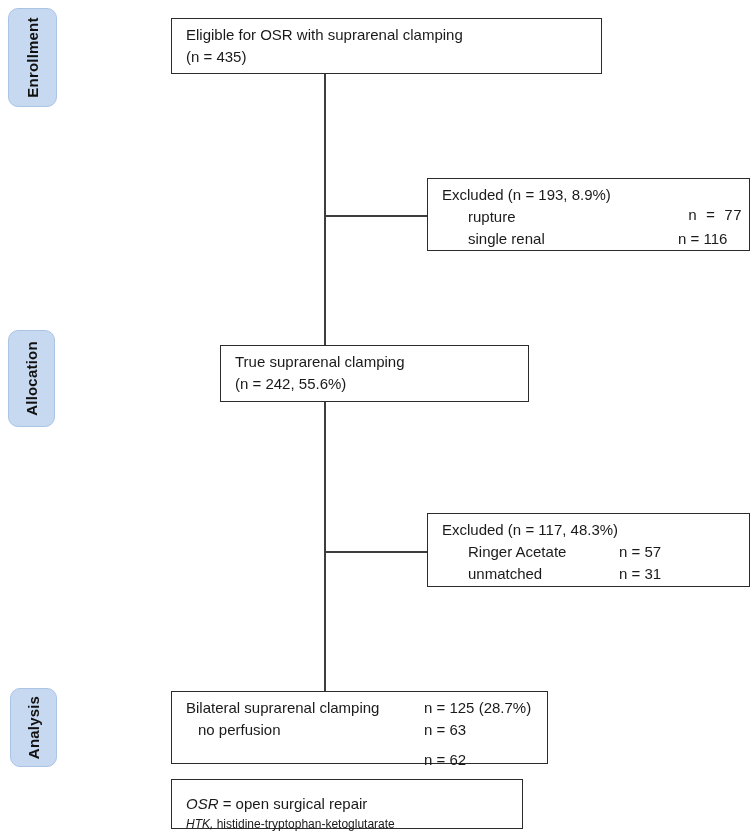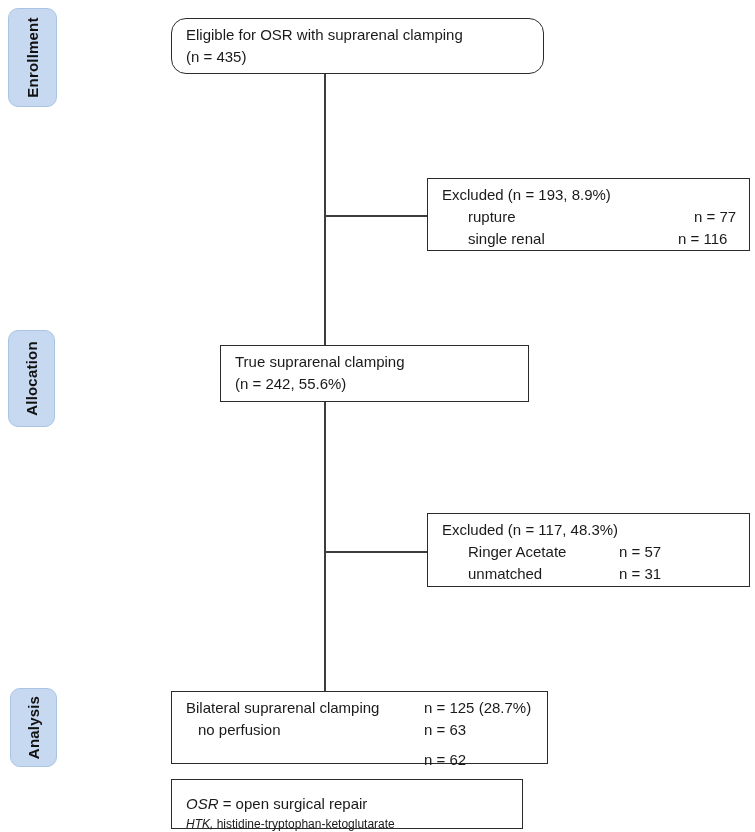--- a/index.html
+++ b/index.html
@@ -67,30 +67,30 @@
   </div>
   <div class="stage" style="left:10px;top:688px;width:45px;height:77px;">
     <span class="stage-text">Analysis</span>
   </div>
 
   <div class="vline" style="left:324px;top:73px;height:273px;"></div>
   <div class="hline" style="left:325px;top:215px;width:102px;"></div>
   <div class="vline" style="left:324px;top:401px;height:291px;"></div>
   <div class="hline" style="left:325px;top:551px;width:102px;"></div>
 
-  <div class="fbox" style="left:171px;top:18px;width:373px;height:56px;border-radius:15px;">
+  <div class="fbox" style="left:171px;top:18px;width:431px;height:56px;">
     <div class="row">Eligible for OSR with suprarenal clamping</div>
     <div class="row">(n = 435)</div>
   </div>
 
   <div class="fbox" style="left:427px;top:178px;width:323px;height:73px;">
     <div class="row">Excluded (n = 193, 8.9%)</div>
     <div class="row">
       <span class="indent">rupture</span>
-      <span class="value" style="left:252px;">n = 77</span>
+      <span class="value" style="left:246px;font-family:Liberation Mono, monospace;">n = 77</span>
     </div>
     <div class="row">
       <span class="indent">single renal</span>
       <span class="value" style="left:236px;">n = 116</span>
     </div>
   </div>
 
   <div class="fbox" style="left:172px;top:345px;width:309px;height:57px;margin-left:48px;">
     <div class="row">True suprarenal clamping</div>
     <div class="row">(n = 242, 55.6%)</div>

